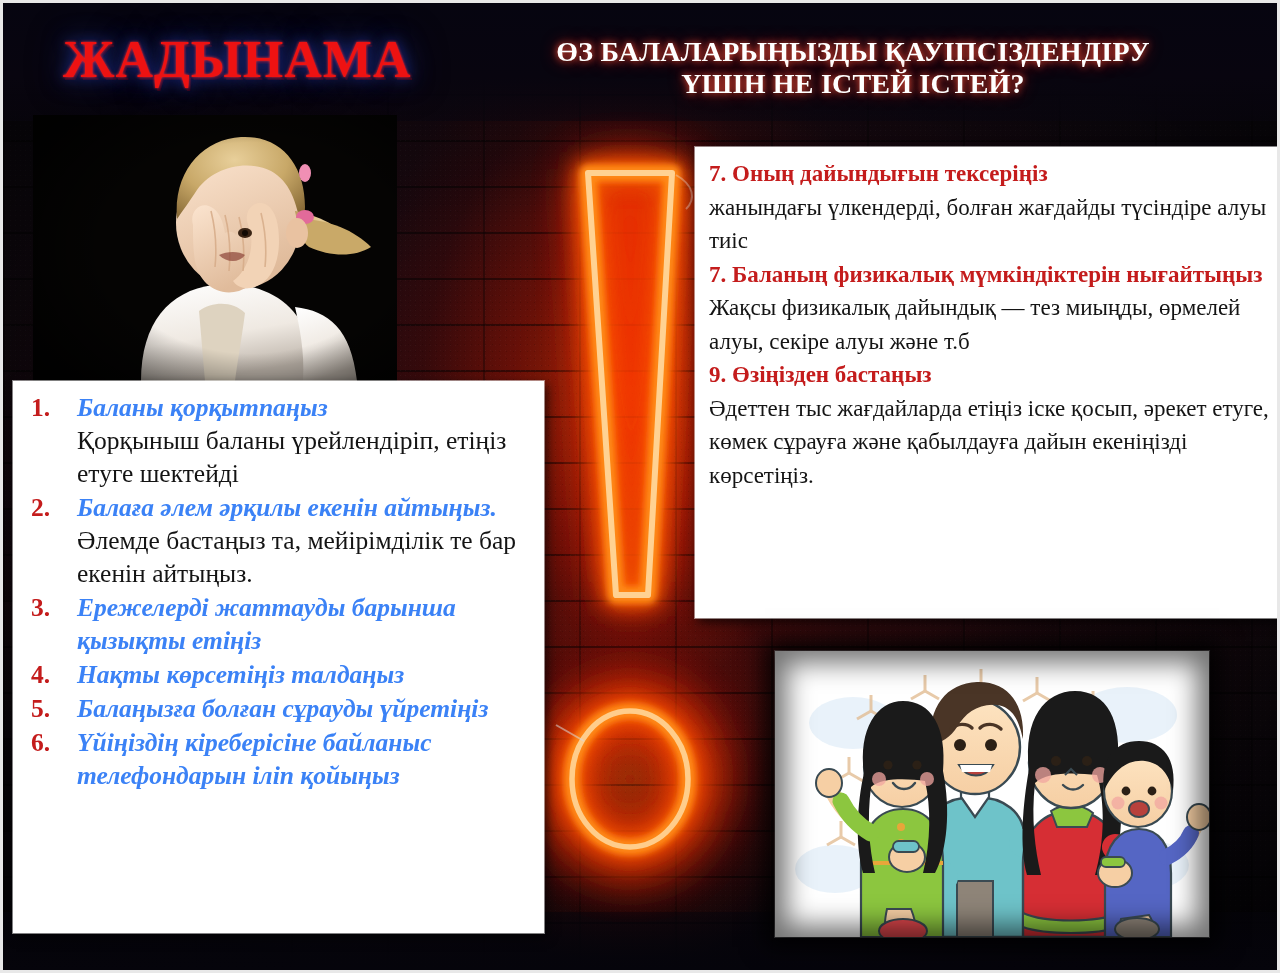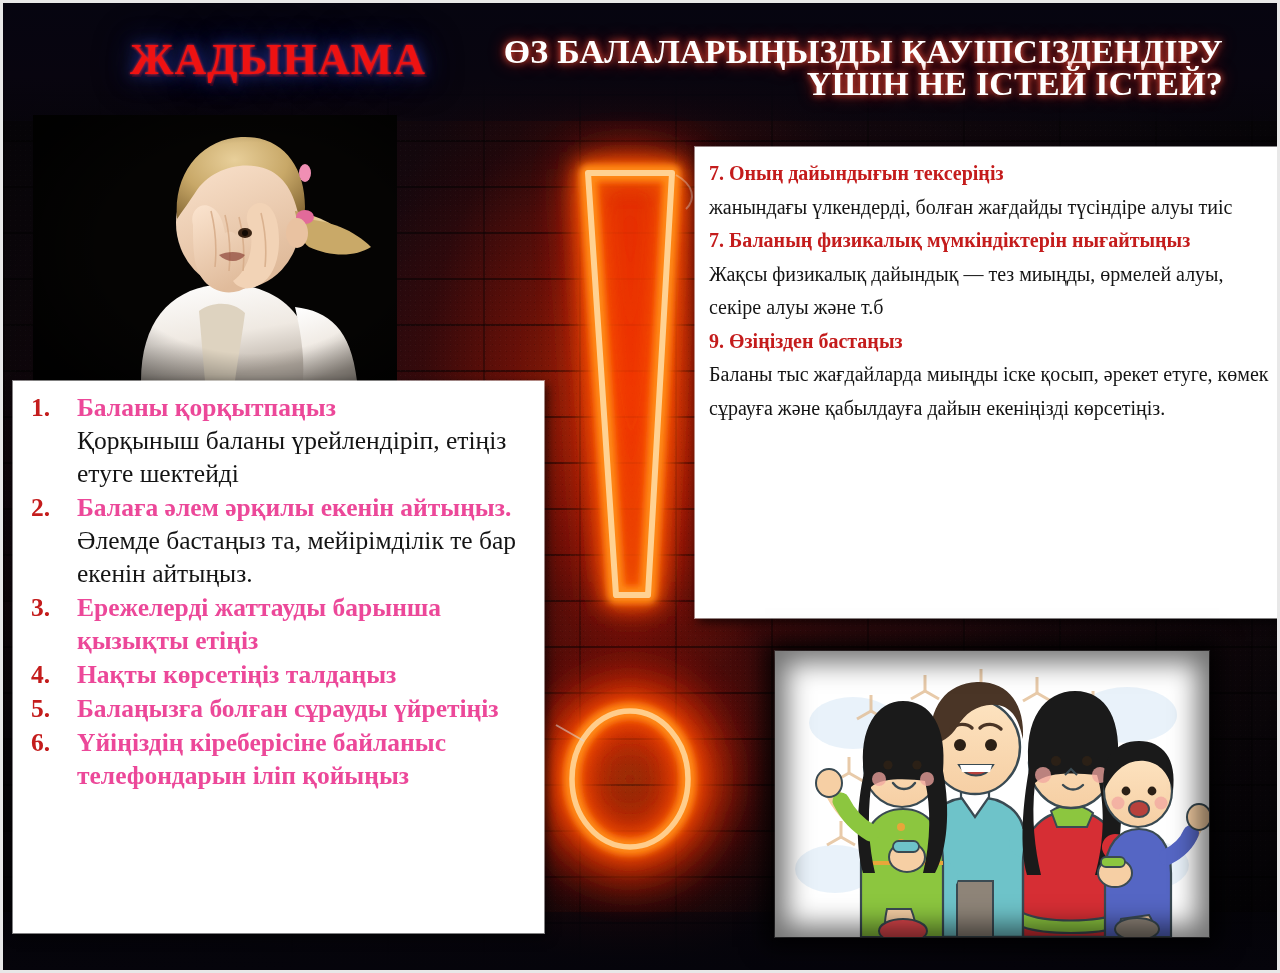--- a/index.html
+++ b/index.html
@@ -52,37 +52,36 @@
     background:linear-gradient(0deg,#05040b 0%,rgba(5,4,11,.5) 100%);
   }
 
   
   .neon-wrap{position:absolute;left:523px;top:126px;width:210px;height:760px;}
   .neon-wrap svg{display:block;overflow:visible;}
 
   
   .title{
     position:absolute;left:60px;top:26px;width:430px;
-    text-align:center;
-    font-size:44px;line-height:62px;font-weight:bold;
+    font-size:52px;line-height:62px;font-weight:bold;
     letter-spacing:1px;
     color:#ee1212;
     font-family:"Liberation Serif", serif;
     text-shadow:
       0 0 3px #ff2a2a,
       0 0 14px #1b2b8a,
       0 0 26px #16235f,
       0 0 40px #121b48,
       2px 3px 0 rgba(120,0,0,.55);
   }
   .subtitle{
     position:absolute;left:480px;top:33px;width:740px;
-    text-align:right;
+    text-align:center;
     color:#ffffff;font-weight:bold;
-    font-size:34px;line-height:32px;
+    font-size:28px;line-height:32px;
     letter-spacing:.2px;
     font-family:"Liberation Serif", serif;
     text-shadow:0 0 7px rgba(255,90,70,.95), 0 0 16px rgba(190,20,10,.85), 0 1px 2px rgba(0,0,0,.9);
   }
 
   
   .photo{
     position:absolute;left:30px;top:112px;width:364px;height:266px;
     background:#000;overflow:hidden;
   }
@@ -107,24 +106,24 @@
     font-size:25.5px;line-height:33px;
     color:#141414;
     font-family:"Liberation Serif", serif;
   }
   ol.left-list > li::before{
     counter-increment:li;
     content:counter(li) ".";
     position:absolute;left:8px;top:0;
     color:#c41c1c;font-weight:bold;font-size:25.5px;line-height:33px;
   }
-  .hl{color:#ec4899;font-weight:bold;}
+  .hl{color:#3b82f6;font-weight:bold;font-style:italic;}
   .bodytxt{color:#141414;font-weight:normal;}
 
-  .right-block{font-size:20px;line-height:33.5px;color:#141414;font-family:"Liberation Serif", serif;}
+  .right-block{font-size:23px;line-height:33.5px;color:#141414;font-family:"Liberation Serif", serif;}
   .right-block .rh{color:#c41c1c;font-weight:bold;display:block;}
   .right-block .rb{display:block;}
 
   
   .family{
     position:absolute;left:772px;top:648px;width:434px;height:286px;
     background:#ffffff;
     box-shadow:0 0 22px 10px rgba(0,0,0,.85), 0 0 0 1px rgba(255,255,255,.35);
     overflow:hidden;
   }
@@ -284,21 +283,21 @@
     <div class="right-block">
       <span class="rh">7. Оның дайындығын тексеріңіз</span>
       <span class="rb">жанындағы үлкендерді, болған жағдайды түсіндіре алуы тиіс</span>
     </div>
     <div class="right-block">
       <span class="rh">7. Баланың физикалық мүмкіндіктерін нығайтыңыз</span>
       <span class="rb">Жақсы физикалық дайындық — тез миыңды, өрмелей алуы, секіре алуы және т.б</span>
     </div>
     <div class="right-block">
       <span class="rh">9. Өзіңізден бастаңыз</span>
-      <span class="rb">Баланы тыс жағдайларда миыңды іске қосып, әрекет етуге, көмек сұрауға және қабылдауға дайын екеніңізді көрсетіңіз.</span>
+      <span class="rb">Әдеттен тыс жағдайларда етіңіз іске қосып, әрекет етуге, көмек сұрауға және қабылдауға дайын екеніңізді көрсетіңіз.</span>
     </div>
   </div>
 
   <div class="family">
     <svg class="fam-inner" width="434" height="286" viewBox="0 0 434 286">
       <defs>
         <linearGradient id="skin2" x1="0" y1="0" x2="0" y2="1">
           <stop offset="0%" stop-color="#fde3c0"></stop>
             <stop offset="100%" stop-color="#f6cfa4"></stop>
         </linearGradient>

